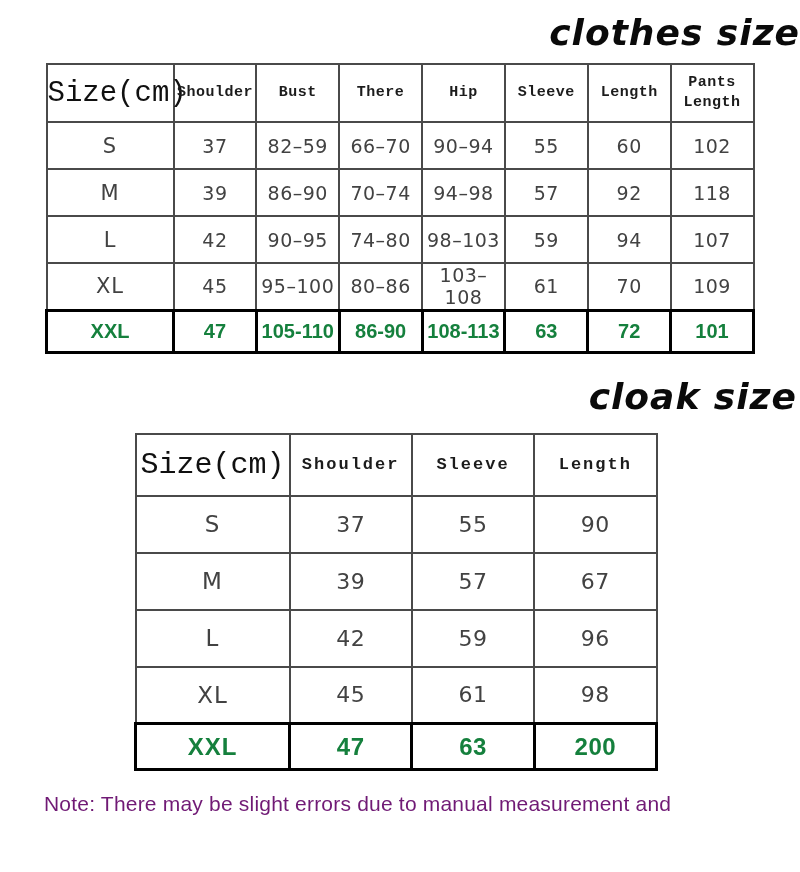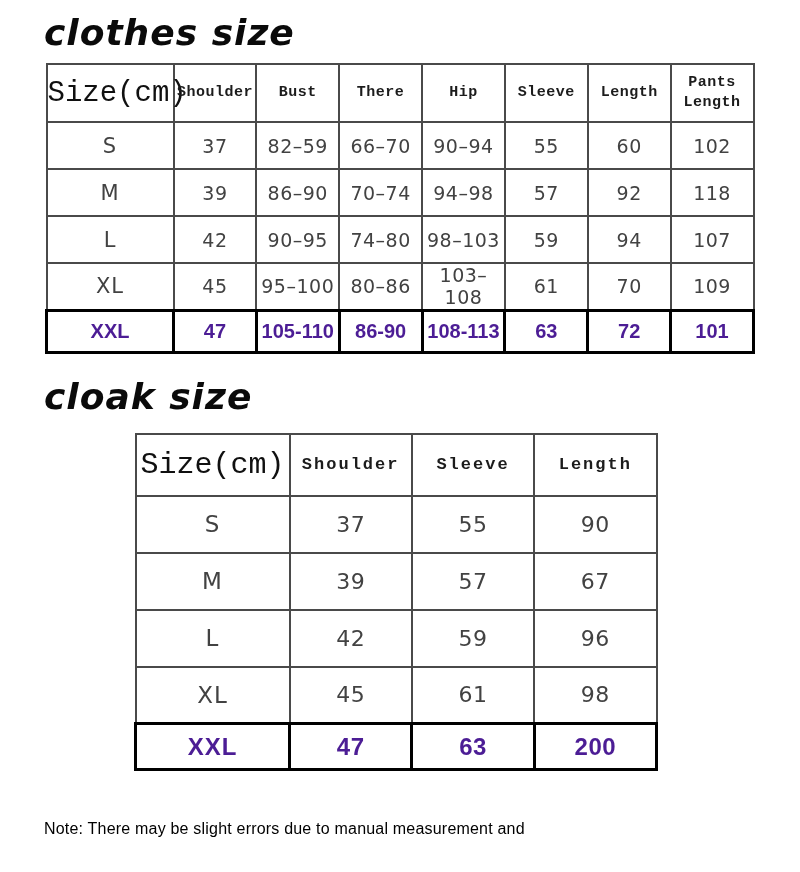--- a/index.html
+++ b/index.html
@@ -15,23 +15,24 @@
     overflow: hidden;
   }
   .page-title {
     font-family: "DejaVu Sans", sans-serif;
     font-style: italic;
     font-weight: bold;
     font-size: 36px;
     letter-spacing: 1px;
     color: #0a0a0a;
     margin: 0;
+    text-align: right;
   }
   #clothes-title { padding: 12px 0 10px 44px; }
-  #cloak-title   { padding: 22px 12px 16px 44px; }
+  #cloak-title   { padding: 22px 3px 16px 44px; }
 
   table {
     border-collapse: collapse;
     table-layout: fixed;
     background: #fff;
   }
   .clothes-table { margin-left: 45px; width: 710px; }
   .cloak-table   { margin-left: 134px; width: 524px; }
 
   th, td {
@@ -77,33 +78,33 @@
     color: #424242;
   }
   .size-label { color: #262626; }
   .clothes-table .size-label { font-size: 21px; letter-spacing: 1px; }
   .cloak-table   .size-label { font-size: 23px; letter-spacing: 1px; }
 
   tr.highlight td {
     border: 3px solid #000;
     font-family: "Liberation Sans", sans-serif;
     font-weight: bold;
-    color: #4c1d95;
+    color: #15803d;
   }
   .clothes-table tr.highlight { height: 42px; }
   .clothes-table tr.highlight td { font-size: 20px; letter-spacing: 0; }
   .cloak-table tr.highlight { height: 46px; }
   .cloak-table tr.highlight td { font-size: 24px; }
 
   .note {
-    margin: 47px 44px 0 44px;
-    font-size: 16px;
+    margin: 18px 44px 0 44px;
+    font-size: 21px;
     line-height: 1.42;
     letter-spacing: 0.2px;
-    color: #000000;
+    color: #701a75;
   }
 </style>
 </head>
 <body>
 
 <h1 class="page-title" id="clothes-title">clothes size</h1>
 
 <table class="clothes-table">
   <thead>
       <tr>

